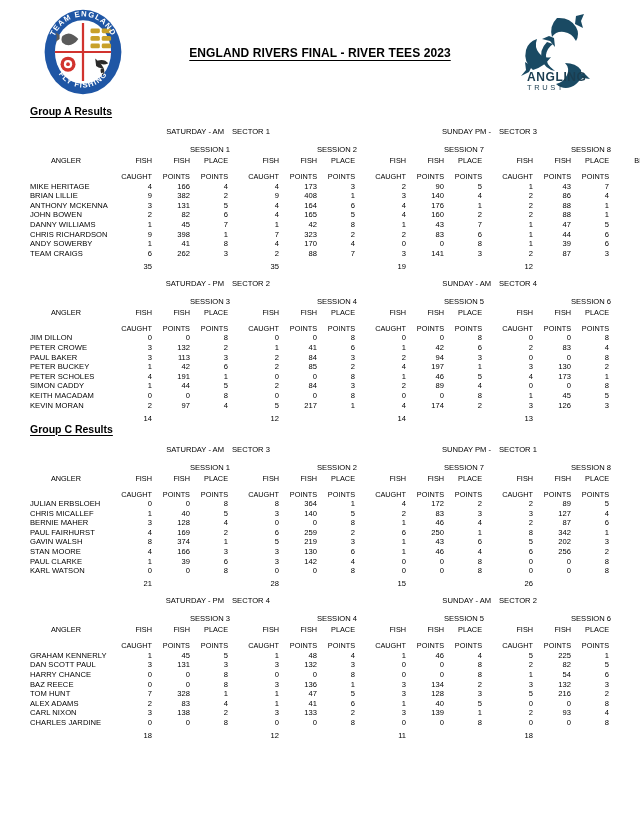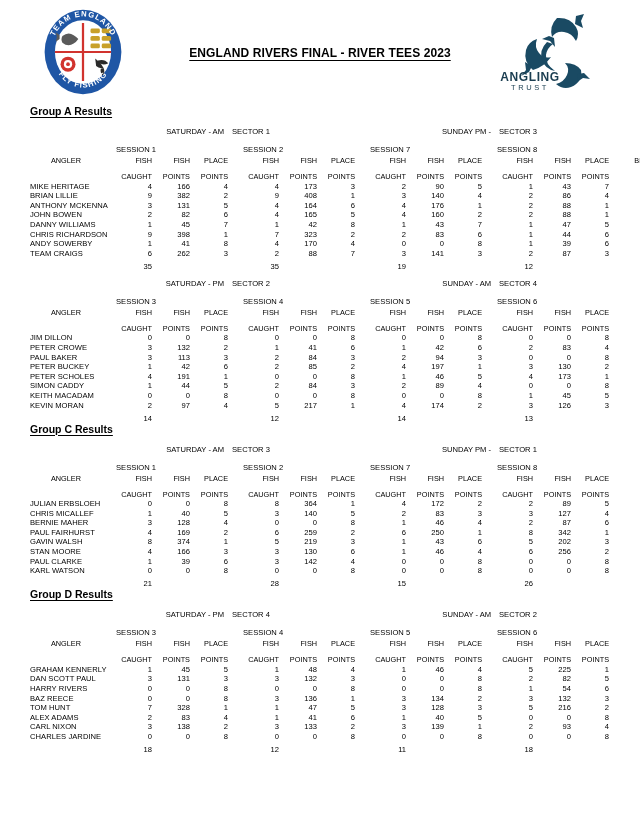--- a/index.html
+++ b/index.html
@@ -14,21 +14,21 @@
   .header{position:relative;height:105px;}
   .tefflogo{position:absolute;left:36px;top:8px;width:94px;height:88px;}
   .title{
     position:absolute;left:0;right:0;top:46px;text-align:center;
     font-size:12.5px;font-weight:bold;letter-spacing:.1px;
     text-decoration:underline;text-underline-offset:3px;
     transform:scaleX(.96);
   }
   .atlogo{position:absolute;left:505px;top:12px;width:104px;height:82px;}
   .at-word{
-    position:absolute;left:478px;top:70px;width:104px;text-align:center;
+    position:absolute;left:527px;top:70px;width:104px;text-align:left;
     color:#1a3d50;
   }
   .at-word .l1{font-size:12px;letter-spacing:.6px;font-weight:600;}
   .at-word .l2{font-size:7.5px;letter-spacing:2.6px;margin-top:-1px;font-weight:400;}
 
   
   .group{margin:0 0 0 16px;}
   .group-title{
     font-size:10.5px;font-weight:bold;text-decoration:underline;
     text-underline-offset:2px;margin:0 0 2px 14px;
@@ -47,21 +47,21 @@
   .r-colhead td{height:11px;font-size:7.3px;}
   .r-colhead2 td{height:16px;font-size:7.3px;}
   .r-data td{height:9.6px;font-size:7.6px;}
   .r-total td{height:13px;font-size:7.6px;}
 
   .ctr{text-align:center;}
   .rgt{text-align:right;padding-right:2px !important;}
   .nm{padding-left:14px !important;text-align:left;letter-spacing:.05px;}
   .daylbl{text-align:right;padding-right:6px !important;}
   .sectlbl{text-align:left;padding-left:2px !important;}
-  .sesslbl{text-align:left;}
+  .sesslbl{text-align:right;}
   .totcell{text-align:right;padding-right:4px !important;}
 </style>
 </head>
 <body>
 
 <div class="page">
 
   <div class="header">
 
     <svg class="tefflogo" viewBox="0 0 100 94">
@@ -922,21 +922,20 @@
               <td class="rgt">26</td>
               <td></td>
               <td></td>
               <td></td>
               <td class="totcell">90</td>
             </tr>
           </tbody>
         </table>
       </div>
       <div class="group">
-        <div class="group-title">Group D Results</div>
         <table class="res">
           <colgroup>
             <col class="c-name">
             <col class="c-n">
             <col class="c-n">
             <col class="c-n">
             <col class="c-gap">
             <col class="c-n">
             <col class="c-n">
             <col class="c-n">
@@ -1047,21 +1046,21 @@
               <td class="rgt">0</td>
               <td class="rgt">8</td>
               <td></td>
               <td class="rgt">2</td>
               <td class="rgt">82</td>
               <td class="rgt">5</td>
               <td></td>
               <td></td>
             </tr>
             <tr class="r-data">
-              <td class="nm">HARRY RIVERS</td>
+              <td class="nm">HARRY CHANCE</td>
               <td class="rgt">0</td>
               <td class="rgt">0</td>
               <td class="rgt">8</td>
               <td></td>
               <td class="rgt">0</td>
               <td class="rgt">0</td>
               <td class="rgt">8</td>
               <td></td>
               <td class="rgt">0</td>
               <td class="rgt">0</td>

